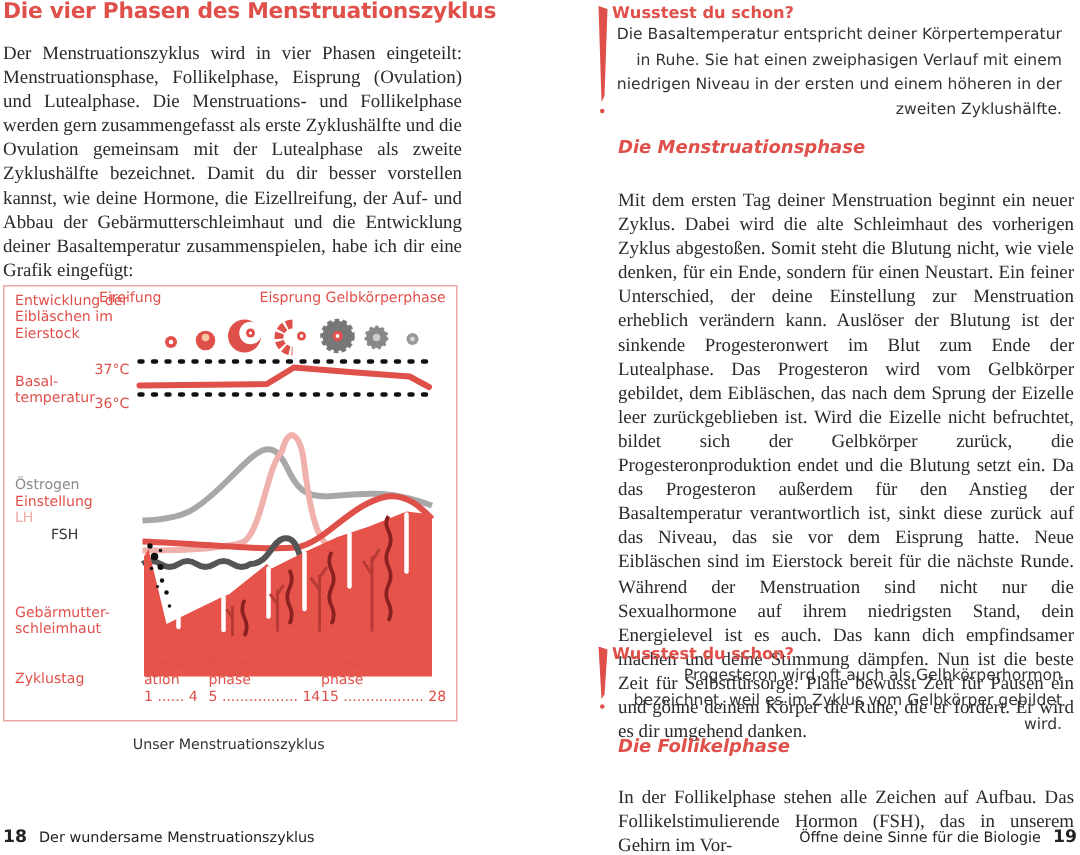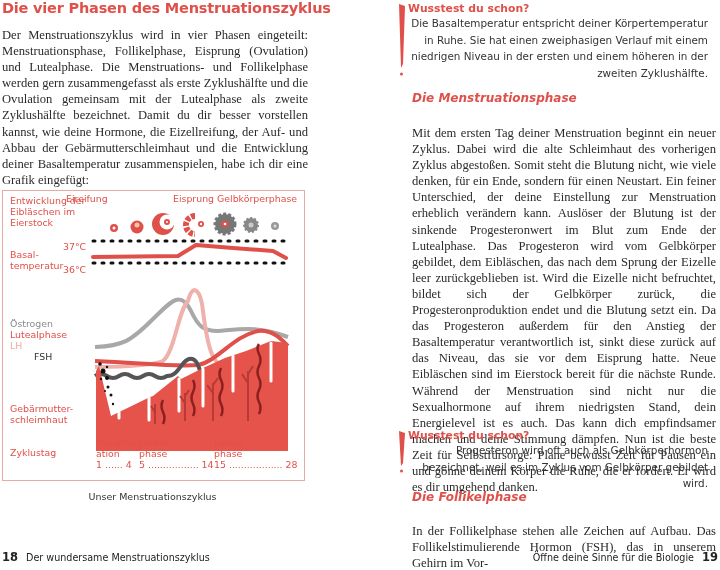--- a/index.html
+++ b/index.html
@@ -145,21 +145,21 @@
     <div class="clabel" style="left:63px; top:2px;">Eireifung</div>
     <div class="clabel" style="left:170px; top:2px;">Eisprung</div>
     <div class="clabel" style="left:214px; top:2px;">Gelbkörperphase</div>
 
     <div class="clabel" style="left:7px; top:4px; width:76px; white-space:normal;">Entwicklung der Eibläschen im Eierstock</div>
     <div class="clabel" style="left:60px; top:50px;">37°C</div>
     <div class="clabel" style="left:7px; top:58px; width:48px; white-space:normal;">Basal-temperatur</div>
     <div class="clabel" style="left:60px; top:73px;">36°C</div>
 
     <div class="clabel grey" style="left:7px; top:127px;">Östrogen</div>
-    <div class="clabel" style="left:7px; top:138px;">Lutealphase</div>
+    <div class="clabel" style="left:7px; top:138px;">Einstellung</div>
     <div class="clabel pink" style="left:7px; top:149px;">LH</div>
     <div class="clabel dark" style="left:7px; top:160px;padding-left:24px;">FSH</div>
 
     <div class="clabel" style="left:7px; top:212px; width:70px; white-space:normal;">Gebärmutter-schleimhaut</div>
 
     <div class="clabel" style="left:7px; top:256px;">Zyklustag</div>
 
     <div style="position:absolute; left:93px; top:246px;">
       <div class="clabel" style="position:static;">Menstru-</div>
       <div class="clabel" style="position:static;">ation</div>

